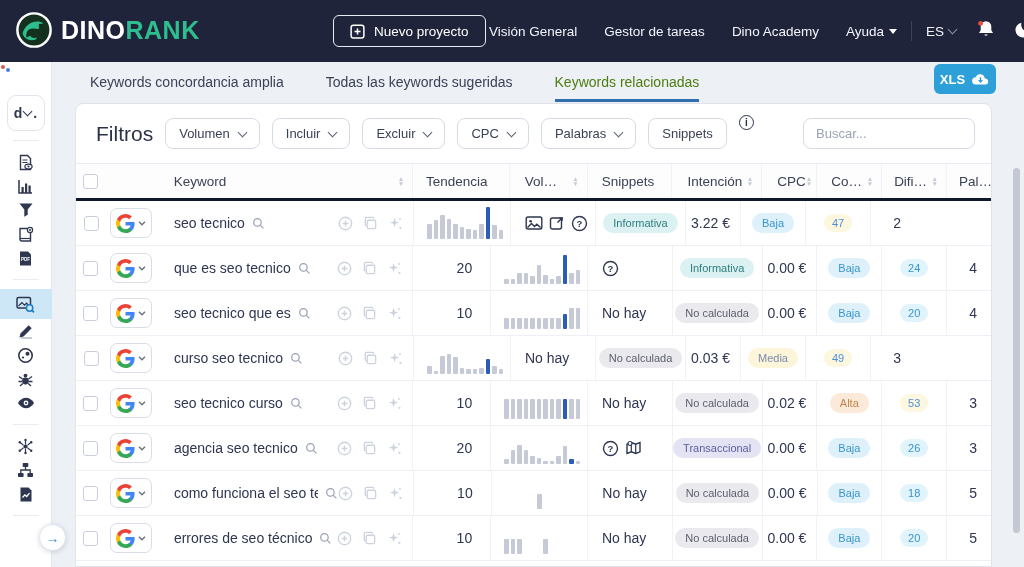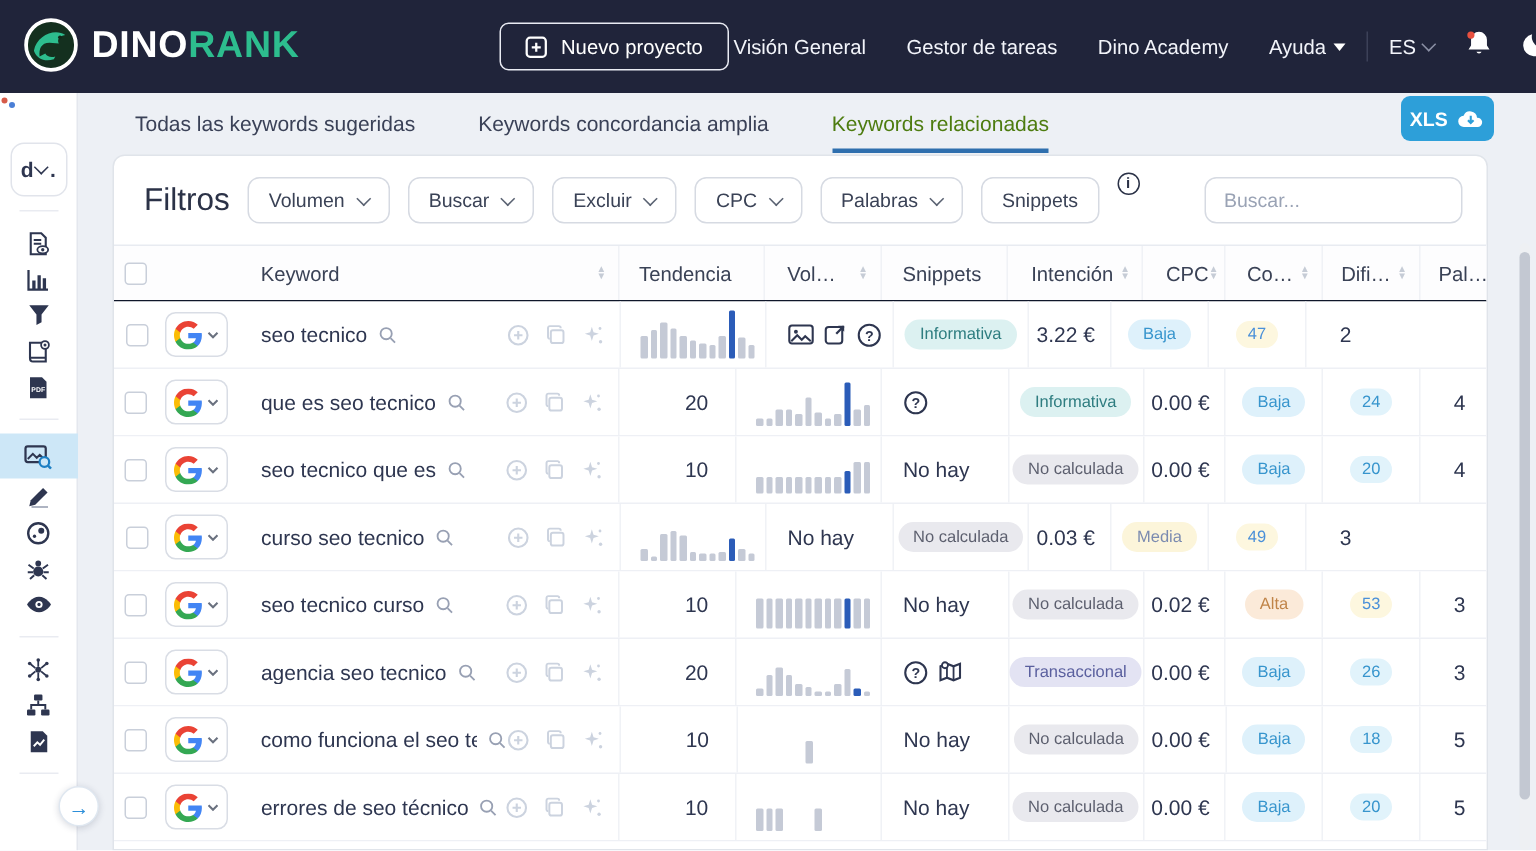--- a/index.html
+++ b/index.html
@@ -51,21 +51,21 @@
   .pill{height:31px;border:1px solid #d6dae2;border-radius:8px;padding:0 13px;display:flex;align-items:center;gap:9px;
     font-size:13px;color:#3a4256;background:#fff;margin-right:12px;cursor:pointer;white-space:nowrap}
   .pill .chev{display:inline-block;width:7px;height:7px;border-right:1.5px solid #5a6272;border-bottom:1.5px solid #5a6272;transform:rotate(45deg);margin-top:-3px}
   .info-i{width:15px;height:15px;border:1.3px solid #2b3247;border-radius:50%;font-size:10px;font-weight:bold;color:#2b3247;
     display:flex;align-items:center;justify-content:center;align-self:flex-start;margin-top:11px;cursor:pointer}
   .search{position:absolute;right:16px;top:14px;width:172px;height:31px;border:1px solid #d6dae2;border-radius:8px;background:#fff;display:flex;align-items:center}
   .search input{flex:1;border:none;outline:none;padding:0 6px 0 12px;font-size:13px;color:#3a4256;background:transparent}
   .search input::placeholder{color:#9aa3b5}
 
   
-  .thead{display:flex;height:38px;border-top:1px solid #e8ebf1;border-bottom:1px solid #0f172a;background:#fdfdfe;
+  .thead{display:flex;height:38px;border-top:1px solid #e8ebf1;border-bottom:3px solid #0f172a;background:#fdfdfe;
     font-size:13.5px;color:#3a4256}
   .trow{display:flex;height:45px;align-items:center;border-bottom:1px solid #eef0f5;font-size:14px;color:#2e3650;background:#fff}
   .cell{display:flex;align-items:center;height:100%}
   .sep{border-left:1px solid #f0f2f6}
   .c-check{width:30px;justify-content:center}
   .c-google{width:46px;justify-content:flex-start;padding-left:4px}
   .c-keyword{width:261px;padding:0 10px 0 22px}
   .c-vol{width:78px;justify-content:flex-end;padding-right:18px}
   .c-trend{width:97px;padding-left:13px}
   .c-snip{width:85px;padding-left:14px}
@@ -299,22 +299,22 @@
           </svg>
         </span>
       </div>
       <div class="side-div"></div>
     </div>
   <button class="expand-btn">
       <span>→</span>
     </button>
 
   <div class="tabs" id="tabs">
+      <span class="tab">Keywords concordancia amplia</span>
       <span class="tab">Todas las keywords sugeridas</span>
-      <span class="tab">Keywords concordancia amplia</span>
       <span class="tab active">Keywords relacionadas</span>
     </div>
   <button class="xls-btn">
     <span>XLS</span>
     <span class="ic">
       <svg width="19" height="14" viewBox="0 0 20 15">
           <path d="M5.2 13.5a4 4 0 0 1-.3-8 5 5 0 0 1 9.6 1.4 3.3 3.3 0 0 1 .7 6.6z" fill="#fff"></path>
           <path d="M10 5.5v5M8 8.7l2 2 2-2" stroke="#2d9fd9" stroke-width="1.5" fill="none"></path>
         </svg>
     </span>
@@ -322,21 +322,21 @@
 
   <div class="card">
     <div class="filters">
       <span class="filters-title">Filtros</span>
       <span id="filterPills" style="display:flex">
           <span class="pill">
             <span>Volumen</span>
             <span class="chev"></span>
           </span>
           <span class="pill">
-            <span>Buscar</span>
+            <span>Incluir</span>
             <span class="chev"></span>
           </span>
           <span class="pill">
             <span>Excluir</span>
             <span class="chev"></span>
           </span>
           <span class="pill">
             <span>CPC</span>
             <span class="chev"></span>
           </span>

